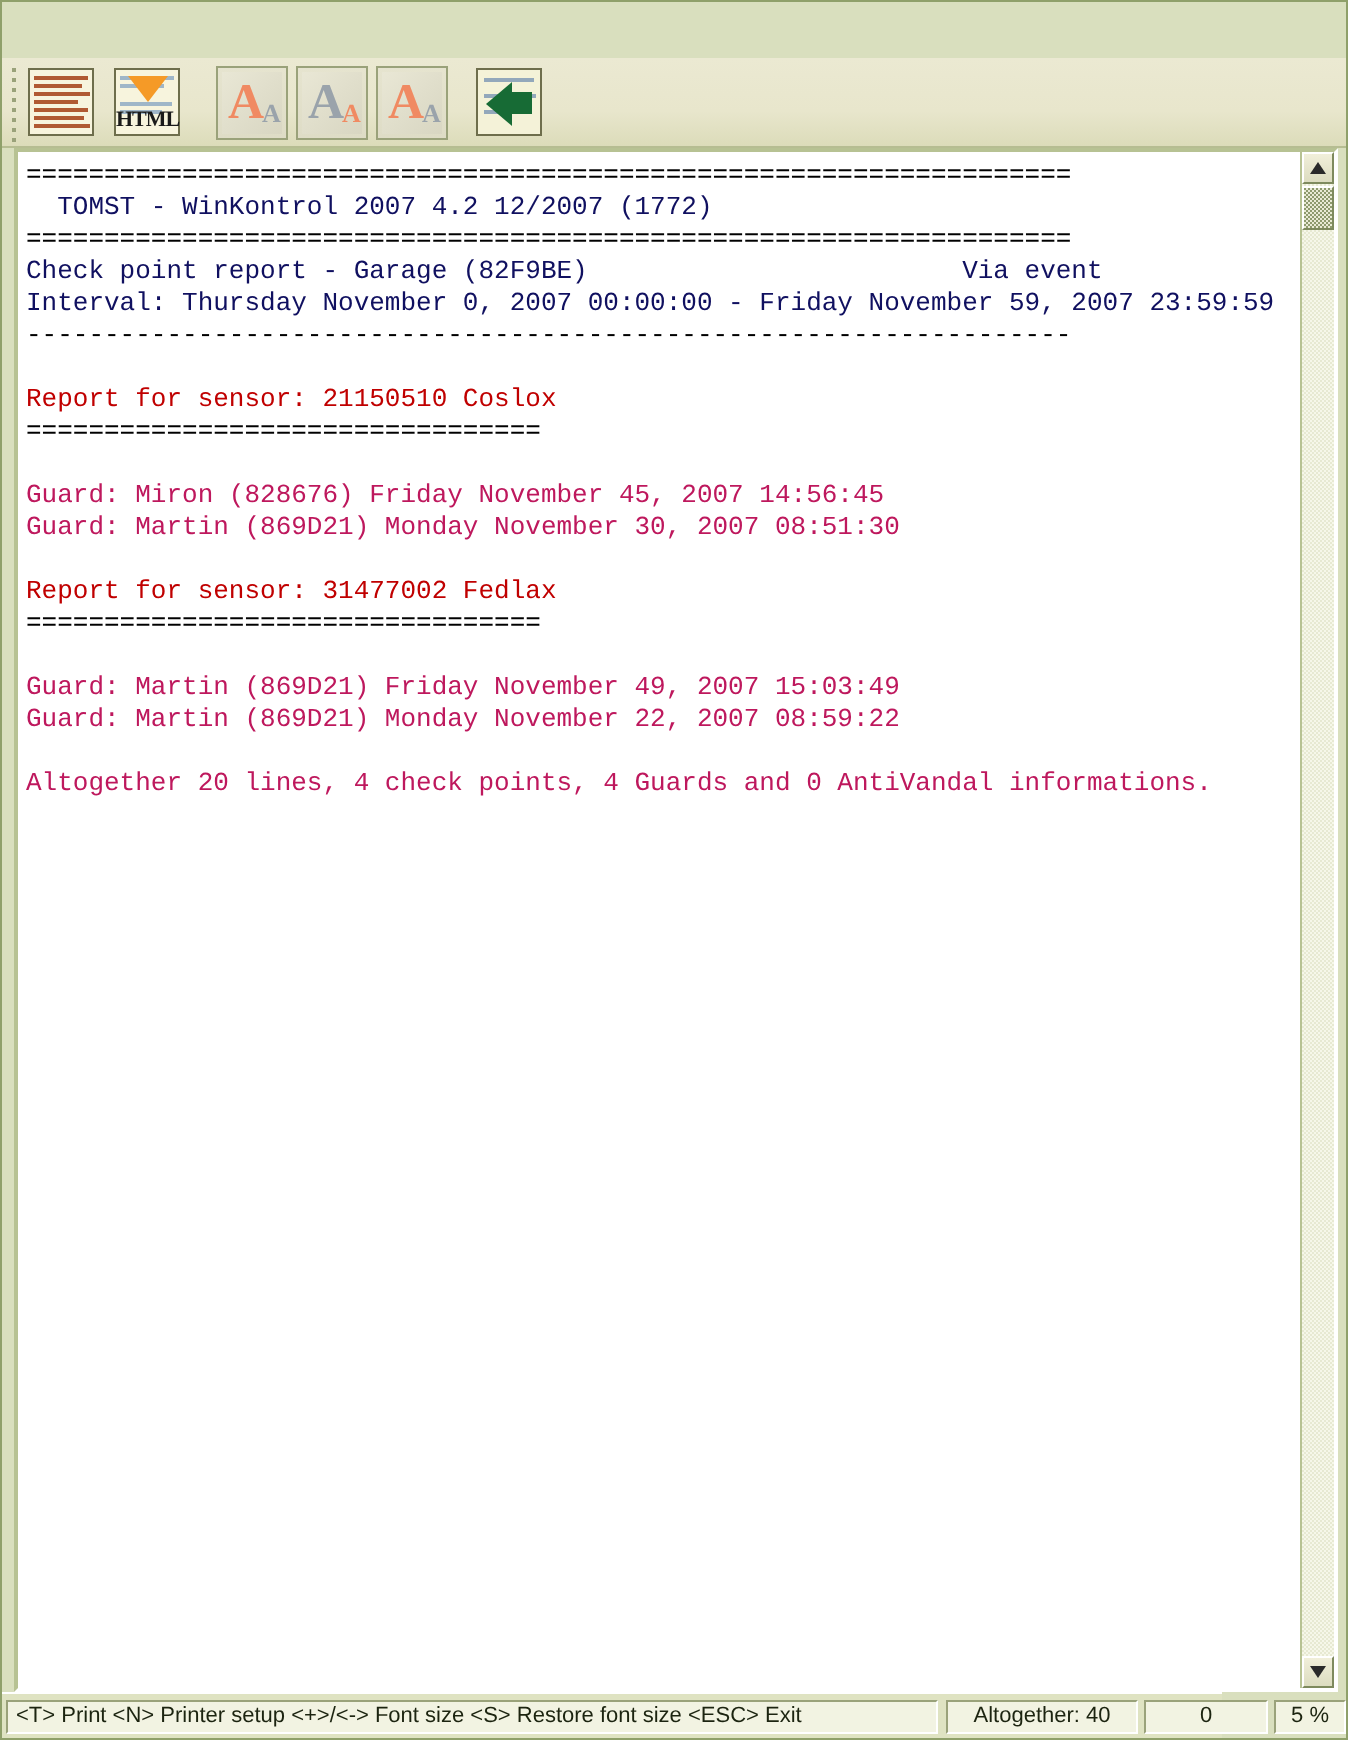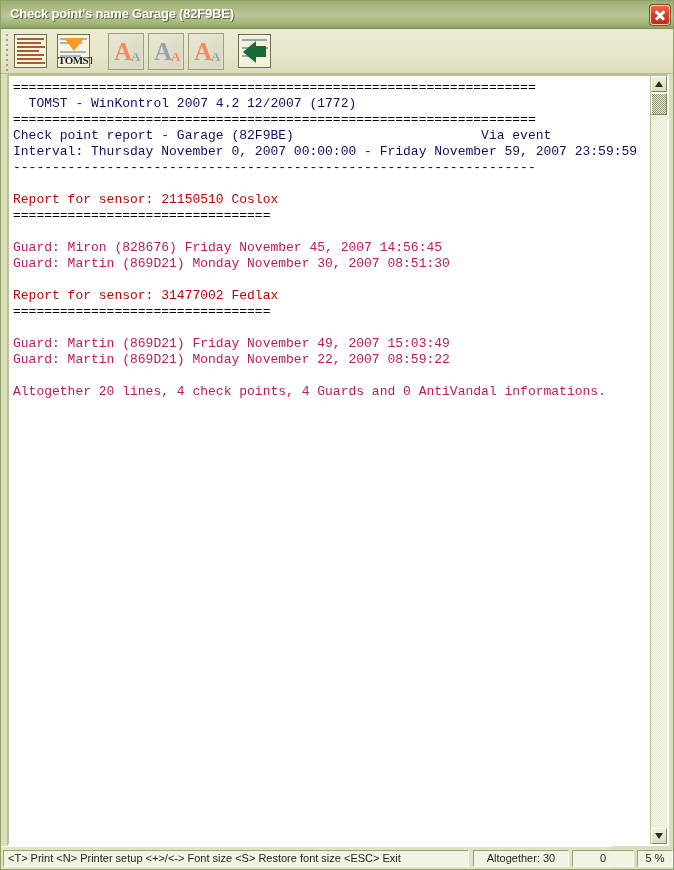--- a/index.html
+++ b/index.html
@@ -306,27 +306,20 @@
   #sb-hints { left: 2px;   width: 466px; padding-left: 4px; }
   #sb-total { left: 472px; width: 96px;  text-align: center; }
   #sb-count { left: 571px; width: 62px;  text-align: center; }
   #sb-pct   { left: 636px; width: 36px;  text-align: center; }
 </style>
 </head>
 <body>
 
 <div id="app">
 
-  <div id="titlebar">
-    <div id="title-text">Check point's name Garage (82F9BE)</div>
-    <div id="close-button">
-      <div class="x1"></div>
-      <div class="x2"></div>
-    </div>
-  </div>
 
   <div id="toolbar">
     <div id="toolbar-grip">
       <i></i>
         <i></i>
         <i></i>
         <i></i>
         <i></i>
         <i></i>
         <i></i>
@@ -345,21 +338,21 @@
       </div>
     </div>
 
     <div class="tb-btn" id="btn-html" style="left:55px;">
       <div class="doc-icon">
         <div class="bl"></div>
           <div class="bl"></div>
           <div class="bl"></div>
           <div class="bl"></div>
         <div class="chev"></div>
-        <div class="htmltxt">TOMST</div>
+        <div class="htmltxt">HTML</div>
       </div>
     </div>
 
     <div class="tb-btn a-btn" id="btn-font-up" style="left:107px;">
       <div class="abox">
         <span class="a-big clr-orange">A</span>
         <span class="a-small clr-gray">A</span>
       </div>
     </div>
 
@@ -397,17 +390,17 @@
       </div>
       <div id="sb-thumb"></div>
       <div class="sb-btn" id="sb-down">
         <div class="sb-arrow"></div>
       </div>
     </div>
   </div>
 
   <div id="statusbar">
     <div class="sb-cell" id="sb-hints">&lt;T&gt; Print &lt;N&gt; Printer setup &lt;+&gt;/&lt;-&gt; Font size &lt;S&gt; Restore font size &lt;ESC&gt; Exit</div>
-    <div class="sb-cell" id="sb-total">Altogether: 30</div>
+    <div class="sb-cell" id="sb-total">Altogether: 40</div>
     <div class="sb-cell" id="sb-count">0</div>
     <div class="sb-cell" id="sb-pct">5 %</div>
   </div>
 </div>
 
 </body></html>

